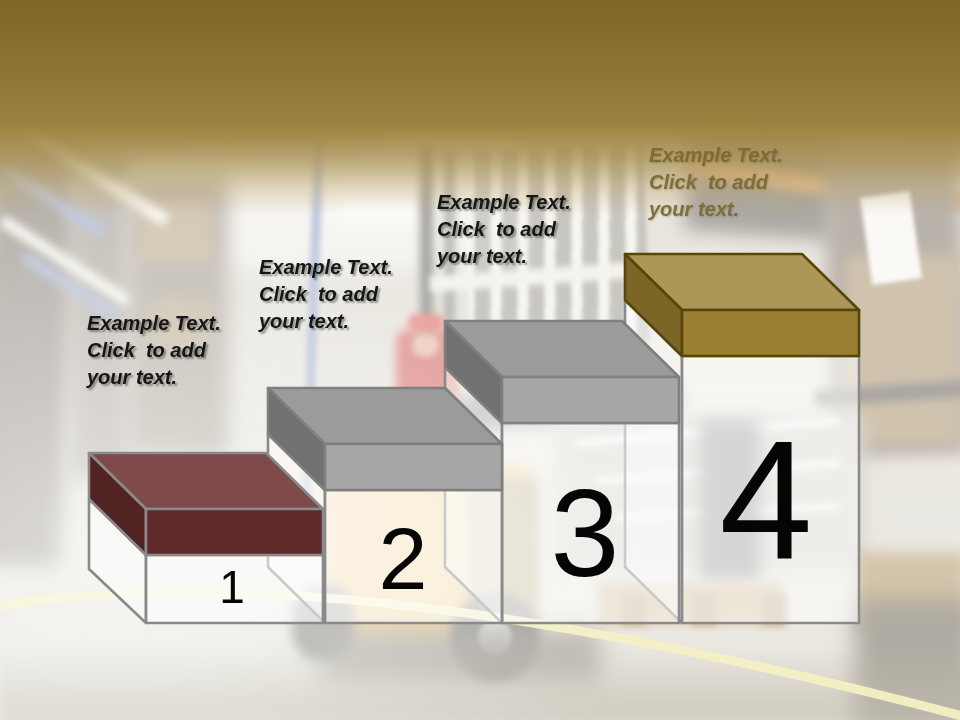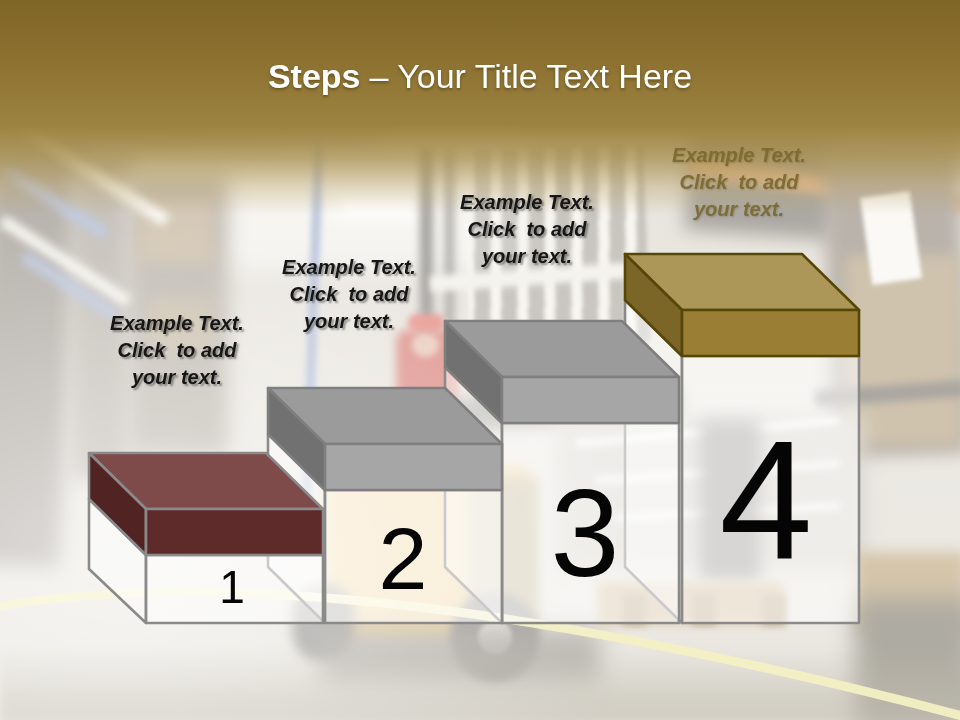--- a/index.html
+++ b/index.html
@@ -17,21 +17,21 @@
   #goldband{position:absolute;left:0;top:0;width:960px;height:215px;
     background:linear-gradient(180deg,#7f6526 0%,#8d7232 30%,#9d8340 58%,
                rgba(170,145,82,0.78) 74%, rgba(185,160,100,0.38) 87%, rgba(190,170,120,0) 100%);}
   #title{position:absolute;left:0;top:56px;width:960px;height:40px;line-height:40px;
          text-align:center;color:#ffffff;font-size:34px;
          text-shadow:0 2px 3px rgba(70,55,15,0.55);}
   #title span{white-space:pre;}
   #title .emph{font-weight:700;}
   #title .rest{font-weight:400;margin-left:9px;}
   
-  .ex-label{position:absolute;width:180px;text-align:center;font-size:20px;line-height:27px;
+  .ex-label{position:absolute;width:180px;text-align:left;font-size:20px;line-height:27px;
             font-style:italic;font-weight:700;color:#161616;white-space:pre-wrap;
             text-shadow:2px 2px 2px rgba(0,0,0,0.38);}
   .ex-label.gold{color:#7b6a34;text-shadow:1px 1px 2px rgba(90,70,20,0.3);opacity:0.95;}
   #label1{left:87px;top:310px;}
   #label2{left:259px;top:254px;}
   #label3{left:437px;top:189px;}
   #label4{left:649px;top:142px;}
   
   #steps-svg{position:absolute;left:0;top:0;}
   #steps-svg polygon{stroke-width:2.6;stroke-linejoin:round;}
@@ -95,23 +95,20 @@
     <div style="left:0;top:645px;width:960px;height:80px;background:linear-gradient(180deg,rgba(125,115,88,0) 0%,rgba(125,115,88,0.55) 70%);filter:blur(5px);"></div>
     <svg width="960" height="720" style="position:absolute;left:0;top:0;">
       <path d="M -6 607 Q 330 549 966 717" stroke="#e7e084" stroke-width="9" fill="none" opacity="0.95"></path>
     </svg>
   </div>
 
   <div id="wash"></div>
 
   <div id="goldband"></div>
 
-  <div id="title">
-    <span class="emph">Steps</span><span class="rest">– Your Title Text Here</span>
-  </div>
 
   <svg id="steps-svg" width="960" height="720">
 
     <g>
       <polygon class="col-side" points="625,300 682,356 682,623 625,567"></polygon>
       <polygon class="col-face" points="682,356 859,356 859,623 682,623"></polygon>
       <polygon points="625,254 802,254 859,310 682,310" fill="#AC9759" stroke="#564708"></polygon>
       <polygon points="625,254 682,310 682,356 625,300" fill="#7B6527" stroke="#564708"></polygon>
       <polygon points="682,310 859,310 859,356 682,356" fill="#997E33" stroke="#564708"></polygon>
       <text class="num" x="766" y="558" font-size="168" text-anchor="middle">4</text>

